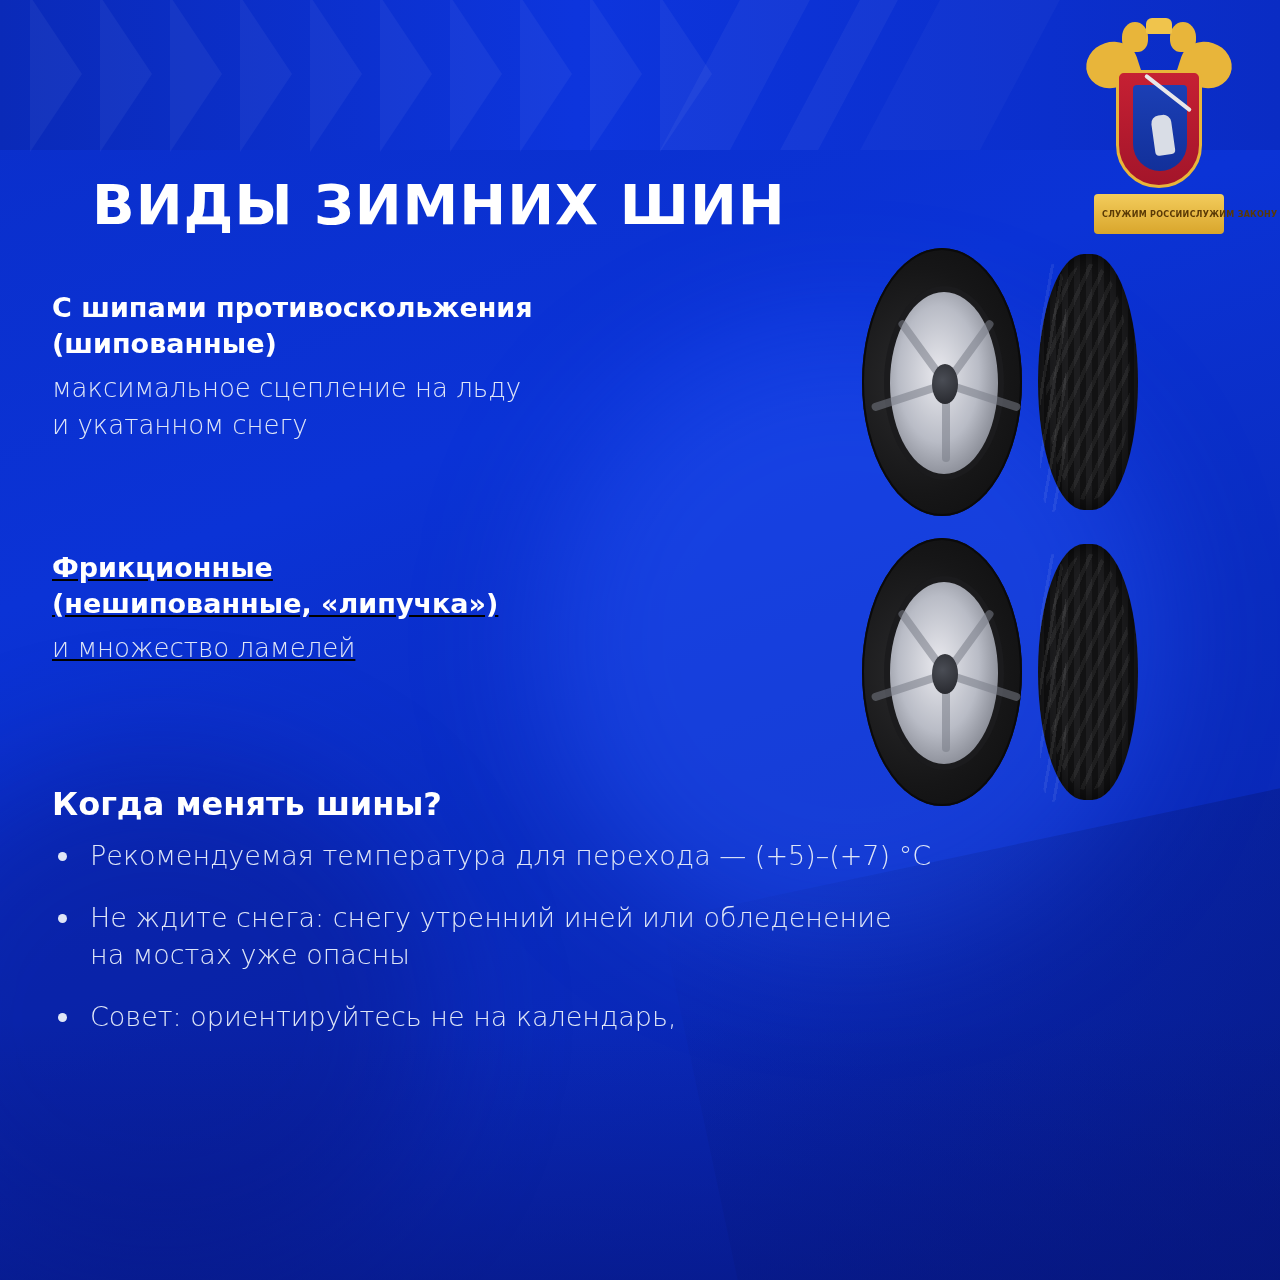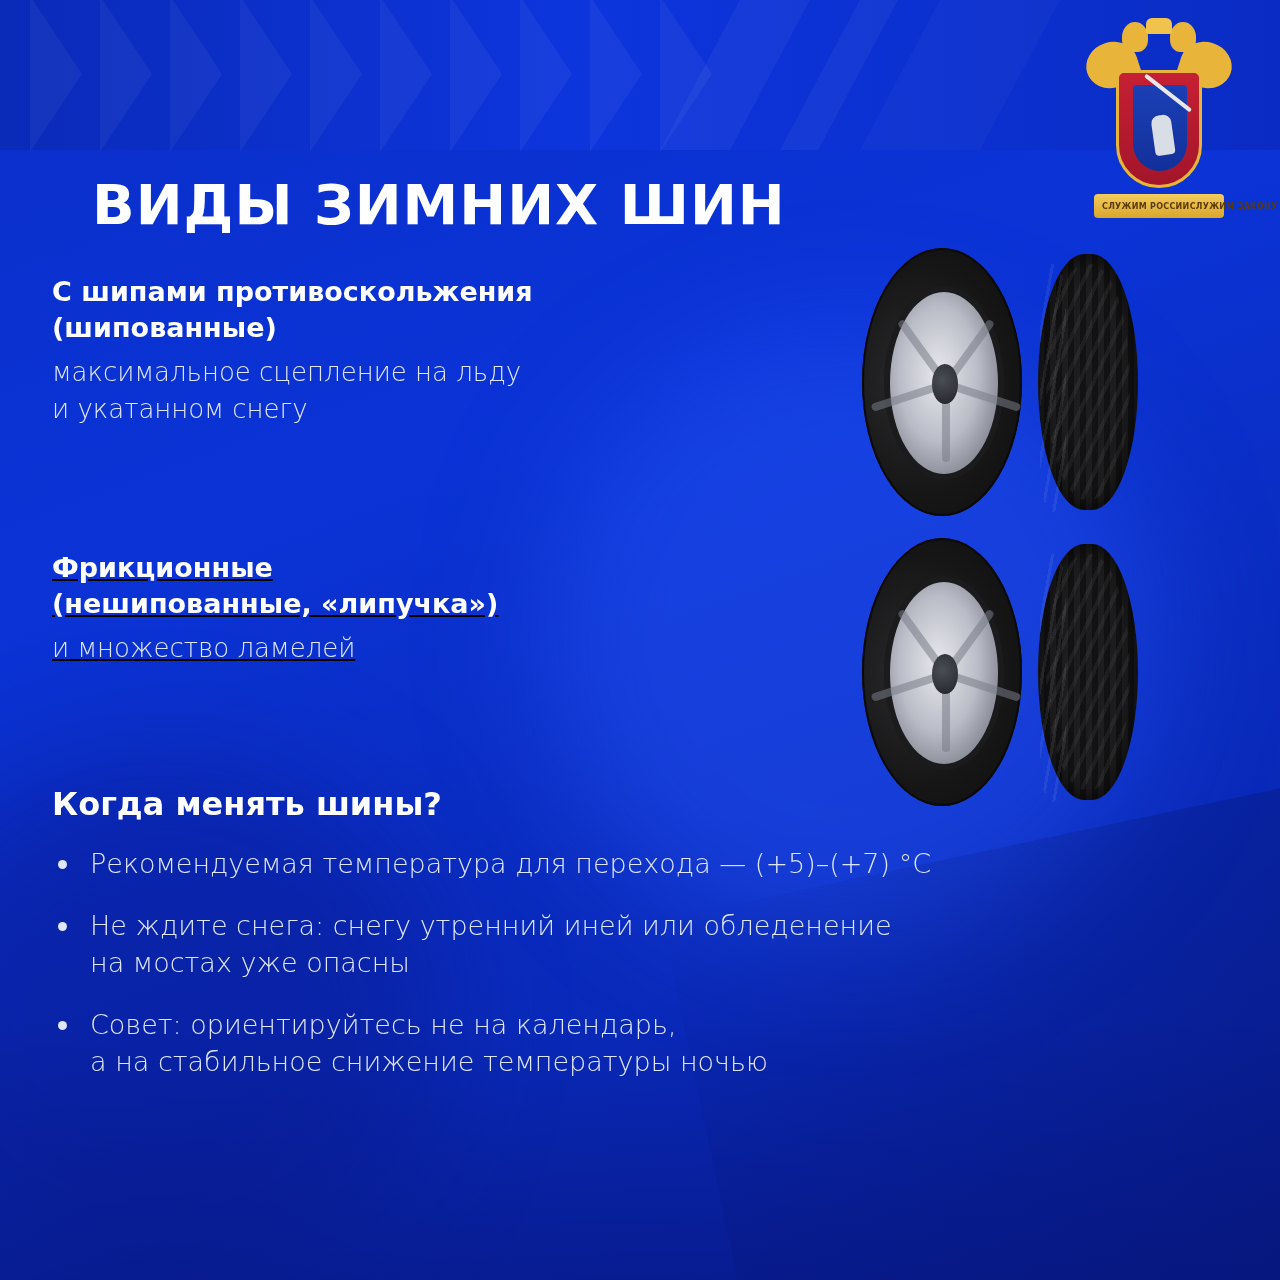--- a/index.html
+++ b/index.html
@@ -97,40 +97,40 @@
     position:absolute; left:20px; top:30px; width:20px; height:40px;
     background:#d9dde6; border-radius:8px 8px 4px 4px;
     transform:rotate(-8deg);
   }
   .emblem .lance {
     position:absolute; left:6px; top:6px; width:58px; height:4px;
     background:#e8e8ea; transform:rotate(38deg); border-radius:2px;
   }
   .emblem .ribbon {
     position:absolute; left:10px; top:176px;
-    width:130px; height:24px;
+    width:130px; height:40px;
     background:linear-gradient(180deg,#f3cc5c 0%,#d9a62c 100%);
     border-radius:4px;
     color:#5a3a06;
     font-size:8px; font-weight:bold;
     display:flex; align-items:center; justify-content:space-between;
     padding:0 8px; letter-spacing:.3px;
   }
   .emblem .ribbon span { white-space:nowrap; }
 
   
   .title {
     position:absolute; left:52px; top:172px;
     font-size:56px; font-weight:bold; color:#fff;
     letter-spacing:1px;
     margin-left:40px;
   }
 
   .block { position:absolute; left:52px; }
-  .b1 { top:274px; }
+  .b1 { top:290px; }
   .b2 { top:550px;text-decoration:underline; }
 
   .sub {
     color:#ffffff; font-weight:bold;
     font-size:27px; line-height:1.33;
     margin-bottom:8px;
   }
   .body {
     color:#dfe6f7; font-size:26px; line-height:1.42; font-weight:300;
   }
@@ -141,21 +141,21 @@
   }
 
   .bullets {
     position:absolute; left:48px; top:838px;
     width:1200px;
   }
   .bullet {
     position:relative;
     padding-left:42px;
     margin-bottom:26px;
-    color:#dfe6f7; font-size:27px; line-height:1.35; font-weight:300;margin-top:8px;
+    color:#dfe6f7; font-size:27px; line-height:1.35; font-weight:300;
   }
   .bullet::before {
     content:"";
     position:absolute; left:10px; top:14px;
     width:9px; height:9px; border-radius:50%;
     background:#dfe6f7;
   }
 
   
   .tire-group { position:absolute; }
@@ -288,21 +288,20 @@
   <div class="bullets">
     <div class="bullet">
       <div>Рекомендуемая температура для перехода — (+5)–(+7) °C</div>
     </div>
     <div class="bullet">
       <div>Не ждите снега: снегу утренний иней или обледенение</div>
       <div>на мостах уже опасны</div>
     </div>
     <div class="bullet">
       <div>Совет: ориентируйтесь не на календарь,</div>
-      <div>а на стабильное снижение температуры ночью</div>
     </div>
   </div>
 
   <div class="tire-group tg1">
     <div class="tire-back">
       <div class="tread"></div>
     </div>
     <div class="tire-front">
       <div class="spoke" style="transform:rotate(0deg)"></div>
       <div class="spoke" style="transform:rotate(72deg)"></div>

